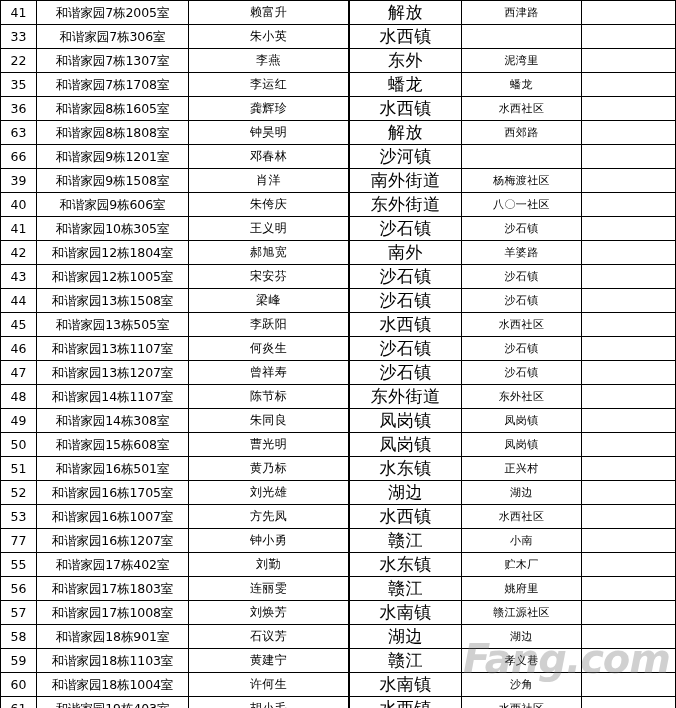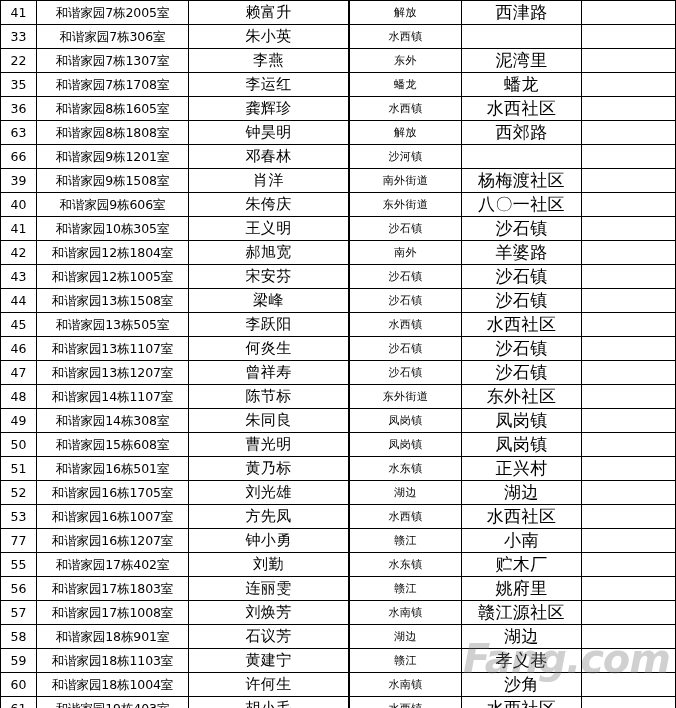--- a/index.html
+++ b/index.html
@@ -47,23 +47,23 @@
   td.idx { font-size: 12.5px; }
   td.addr {
     font-size: 12.5px;
     letter-spacing: -0.1px;
   }
   td.id {
     font-size: 12px;
     font-family: "DejaVu Sans", "Liberation Sans", sans-serif;
     letter-spacing: -0.2px;
   }
-  td.name { font-size: 15px; letter-spacing: 0.4px; margin-left: 8px; }
-  td.town { font-size: 11px; letter-spacing: 0.4px; }
-  td.vill { font-size: 17px; letter-spacing: 0.4px; }
+  td.name { font-size: 12px; letter-spacing: 0.4px; margin-left: 8px; }
+  td.town { font-size: 17px; letter-spacing: 0.4px; }
+  td.vill { font-size: 11px; letter-spacing: 0.4px; }
   td.note { }
 
   
   #watermark {
     position: absolute;
     right: 6px;
     bottom: 26px;
     font-family: "DejaVu Sans", "Liberation Sans", sans-serif;
     font-size: 40px;
     font-weight: bold;

